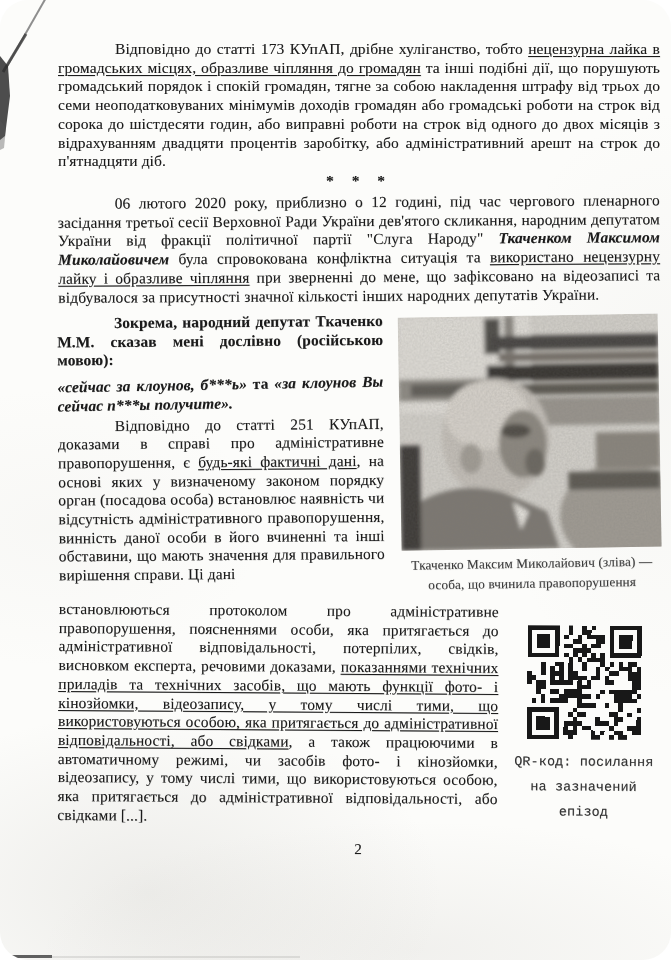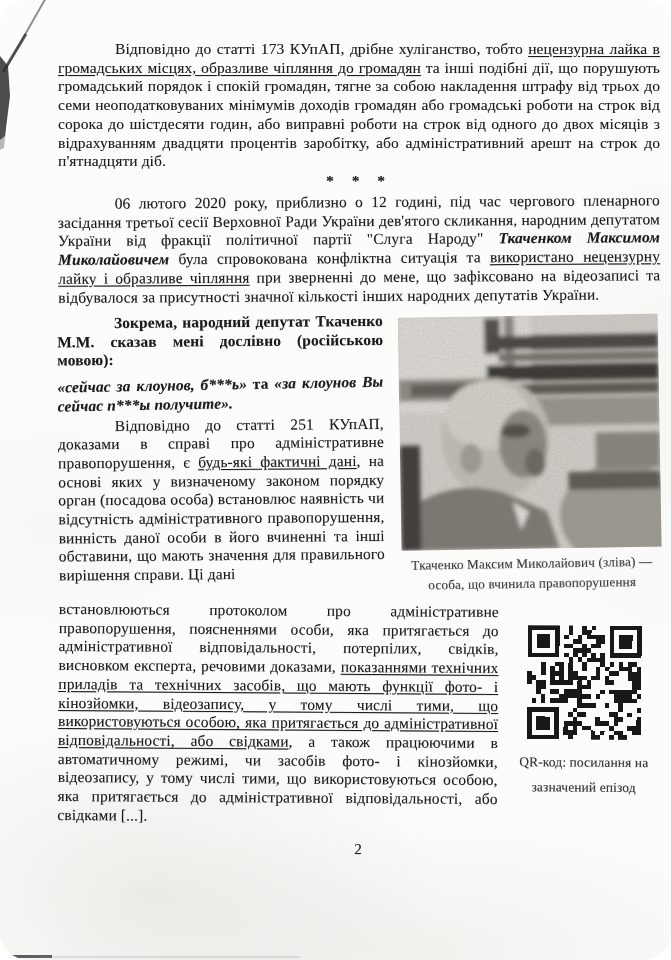--- a/index.html
+++ b/index.html
@@ -38,21 +38,21 @@
   .p-intro{font-weight:bold;margin-top:0;}
   .quote{text-indent:0;font-weight:bold;font-style:italic;margin:5px 0 4px;transform:rotate(-0.6deg);}
   .photo-fig{float:right;width:260px;margin:5px 0 6px 16px;text-indent:0;transform:rotate(-0.5deg);}
   .photo-img{display:block;width:260px;height:233px;}
   .photo-cap{
     font-size:13.2px;line-height:20px;text-align:center;color:#3d3d3d;
     margin-top:5px;text-shadow:0.3px 0.3px 0.7px rgba(60,60,60,.4);
   }
   .qr-fig{float:right;width:140px;margin:14px 6px 0 16px;text-align:center;text-indent:0;}
   .qr-img{display:block;width:122px;height:114px;margin:8px auto 0;}
-  .qr-cap{font-size:13.4px;line-height:25px;color:#343434;margin-top:10px;}
+  .qr-cap{font-size:13.4px;line-height:25px;color:#343434;margin-top:10px;font-family:Liberation Mono, monospace;}
   .pagenum{clear:both;text-align:center;text-indent:0;margin-top:14px;font-size:15px;}
   .artifact{position:absolute;pointer-events:none;}
   .tl-mark{left:0;top:0;}
   .bl-streak{left:0;bottom:0;}
 </style>
 </head>
 <body>
 
 <div class="page">
 

